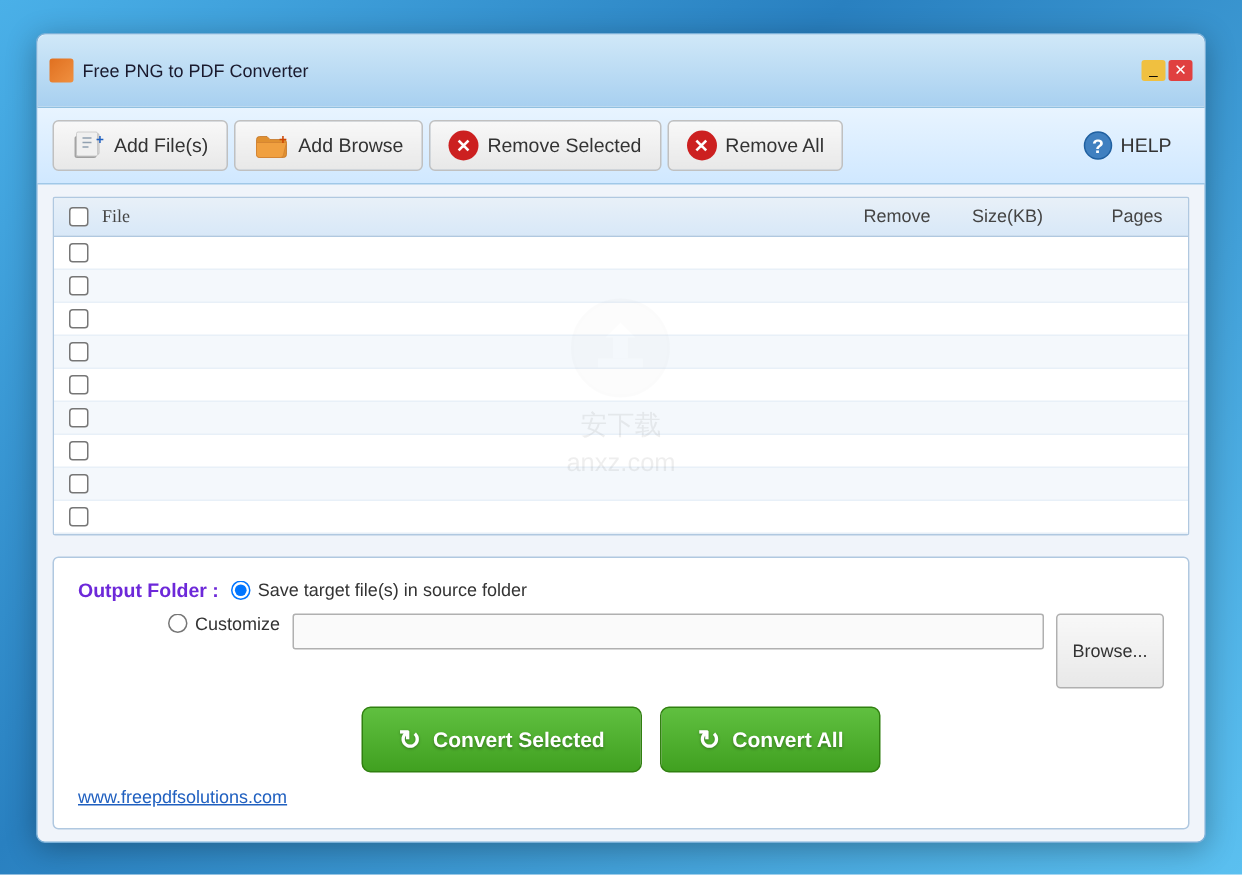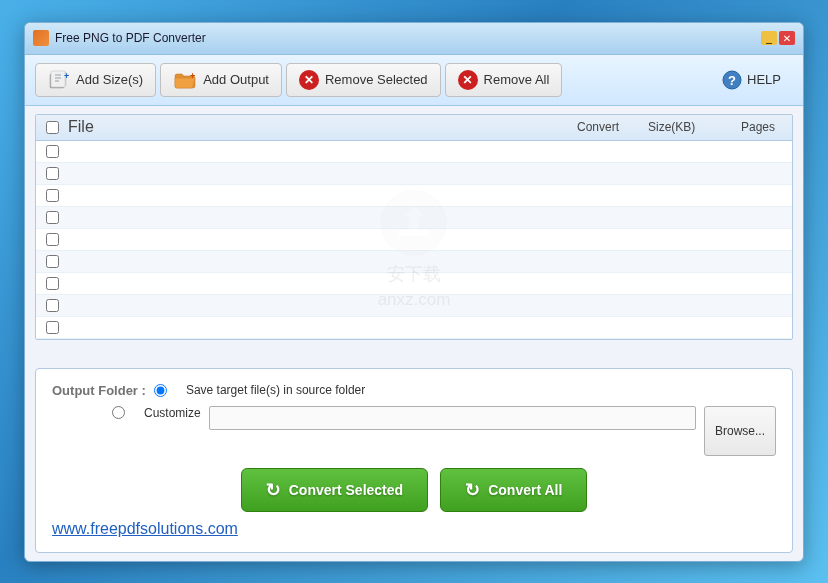--- a/index.html
+++ b/index.html
@@ -19,21 +19,21 @@
       height: 540px;
       background: #f0f4fa;
       border: 1px solid #7ab0d8;
       border-radius: 6px;
       box-shadow: 0 4px 20px rgba(0,0,0,0.3);
       display: flex;
       flex-direction: column;
     }
     .title-bar {
       background: linear-gradient(180deg, #d0e8f8 0%, #a8d0f0 100%);
-      height: 32px;
+      height: 49px;
       border-radius: 6px 6px 0 0;
       display: flex;
       align-items: center;
       padding: 12px 8px;
       border-bottom: 1px solid #90c0e0;
       justify-content: space-between;
     }
     .title-bar-left {
       display: flex;
       align-items: center;
@@ -137,21 +137,21 @@
       border-bottom: 1px solid #b0c8e0;
       height: 26px;
       padding: 0 4px;
     }
     .col-check {
       width: 24px;
       display: flex;
       align-items: center;
       justify-content: center;
     }
-    .col-file { flex: 1; font-size: 16px; color: #444; padding-left: 4px; }
+    .col-file { flex: 1; font-size: 12px; color: #444; padding-left: 4px; font-family: Liberation Serif, serif; }
     .col-status { width: 100px; font-size: 12px; color: #444; text-align: center; }
     .col-size { width: 80px; font-size: 12px; color: #444; text-align: left; }
     .col-pages { width: 60px; font-size: 12px; color: #444; text-align: center; }
 
     .table-body {
       overflow-y: auto;
       height: calc(100% - 26px);
     }
     .table-row {
       display: flex;
@@ -189,27 +189,27 @@
     }
     .output-row {
       display: flex;
       align-items: center;
       gap: 8px;
       margin-bottom: 8px;
     }
     .output-label {
       font-weight: bold;
       font-size: 13px;
-      color: #737373;
+      color: #6d28d9;
       white-space: nowrap;
     }
     .radio-label {
       display: flex;
       align-items: center;
-      gap: 19px;
+      gap: 5px;
       font-size: 12px;
       color: #333;
       cursor: pointer;
     }
     .customize-row {
       display: flex;
       align-items: flex-start;
       gap: 8px;
       margin-bottom: 12px;
       padding-left: 60px;
@@ -253,21 +253,21 @@
       text-shadow: 0 1px 2px rgba(0,0,0,0.3);
     }
     .convert-icon {
       font-size: 18px;
     }
     .footer-link {
       margin-top: 8px;
     }
     .footer-link a {
       color: #2060c0;
-      font-size: 16px;
+      font-size: 12px;
     }
 
     input[type="checkbox"] { width: 13px; height: 13px; }
     input[type="radio"] { width: 13px; height: 13px; }
   </style>
 </head>
 <body>
 
 <div class="window">
 
@@ -286,30 +286,30 @@
     <button class="toolbar-btn">
       <svg width="22" height="20" viewBox="0 0 22 20">
         <rect x="2" y="4" width="14" height="14" rx="1" fill="#b0b0b0" stroke="#909090" stroke-width="0.5"></rect>
         <rect x="4" y="2" width="14" height="14" rx="1" fill="#e0e0e0" stroke="#b0b0b0" stroke-width="0.5"></rect>
         <rect x="3" y="1" width="14" height="16" rx="1" fill="#f0f0f0" stroke="#c0c0c0" stroke-width="0.5"></rect>
         <line x1="7" y1="5" x2="13" y2="5" stroke="#90a0b0" stroke-width="1"></line>
         <line x1="7" y1="8" x2="13" y2="8" stroke="#90a0b0" stroke-width="1"></line>
         <line x1="7" y1="11" x2="11" y2="11" stroke="#90a0b0" stroke-width="1"></line>
         <text x="16" y="9" font-size="9" fill="#2060c0" font-weight="bold">+</text>
       </svg>
-      <span>Add Size(s)</span>
+      <span>Add File(s)</span>
     </button>
 
     <button class="toolbar-btn">
       <svg width="24" height="20" viewBox="0 0 24 20">
         <path d="M2 6 Q2 4 4 4 L9 4 L11 6 L20 6 Q22 6 22 8 L22 16 Q22 18 20 18 L4 18 Q2 18 2 16 Z" fill="#e09030" stroke="#c07020" stroke-width="0.5"></path>
         <path d="M2 8 L22 8 L20 16 Q20 18 18 18 L4 18 Q2 18 2 16 Z" fill="#f0a040" stroke="#d08030" stroke-width="0.5"></path>
         <text x="17" y="9" font-size="9" fill="#cc4400" font-weight="bold">+</text>
       </svg>
-      <span>Add Output</span>
+      <span>Add Browse</span>
     </button>
 
     <button class="toolbar-btn">
       <div class="btn-icon-red">✕</div>
       <span>Remove Selected</span>
     </button>
 
     <button class="toolbar-btn">
       <div class="btn-icon-red">✕</div>
       <span>Remove All</span>
@@ -328,21 +328,21 @@
 
   <div class="content-area">
 
     <div class="file-table-wrapper">
       <div class="file-table">
         <div class="table-header">
           <div class="col-check">
             <input type="checkbox" style="">
           </div>
           <div class="col-file">File</div>
-          <div class="col-status">Convert</div>
+          <div class="col-status">Remove</div>
           <div class="col-size">Size(KB)</div>
           <div class="col-pages">Pages</div>
         </div>
         <div class="table-body">
           <div class="table-row">
               <div class="col-check">
                 <input type="checkbox" style="">
               </div>
               <div class="col-file"></div>
               <div class="col-status"></div>

